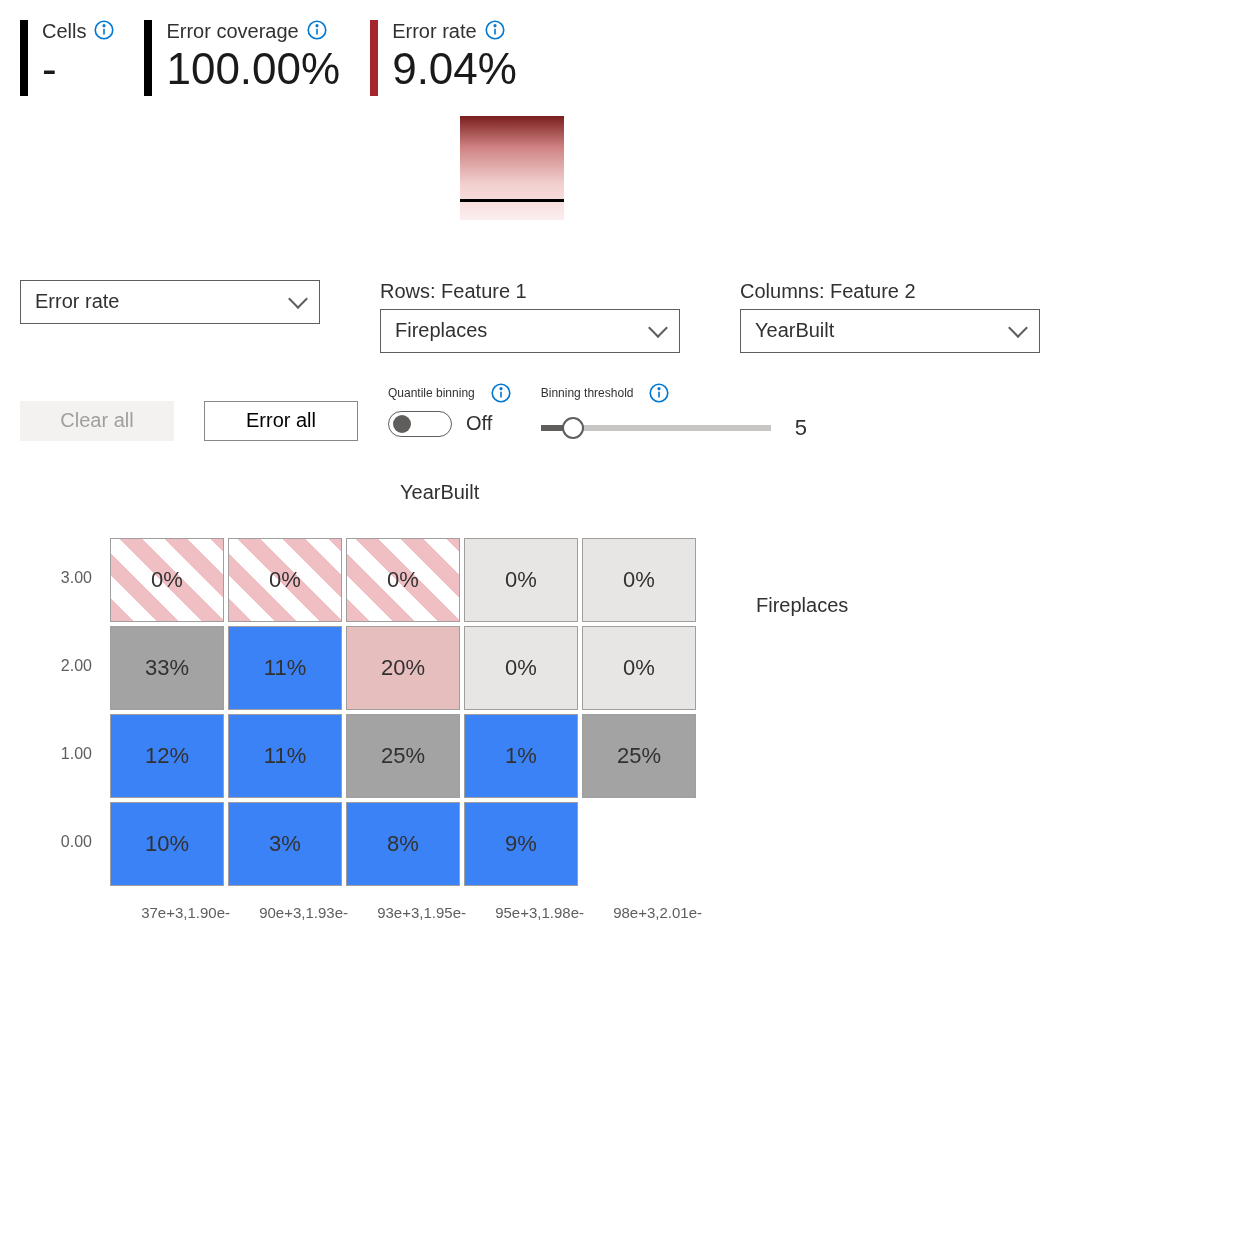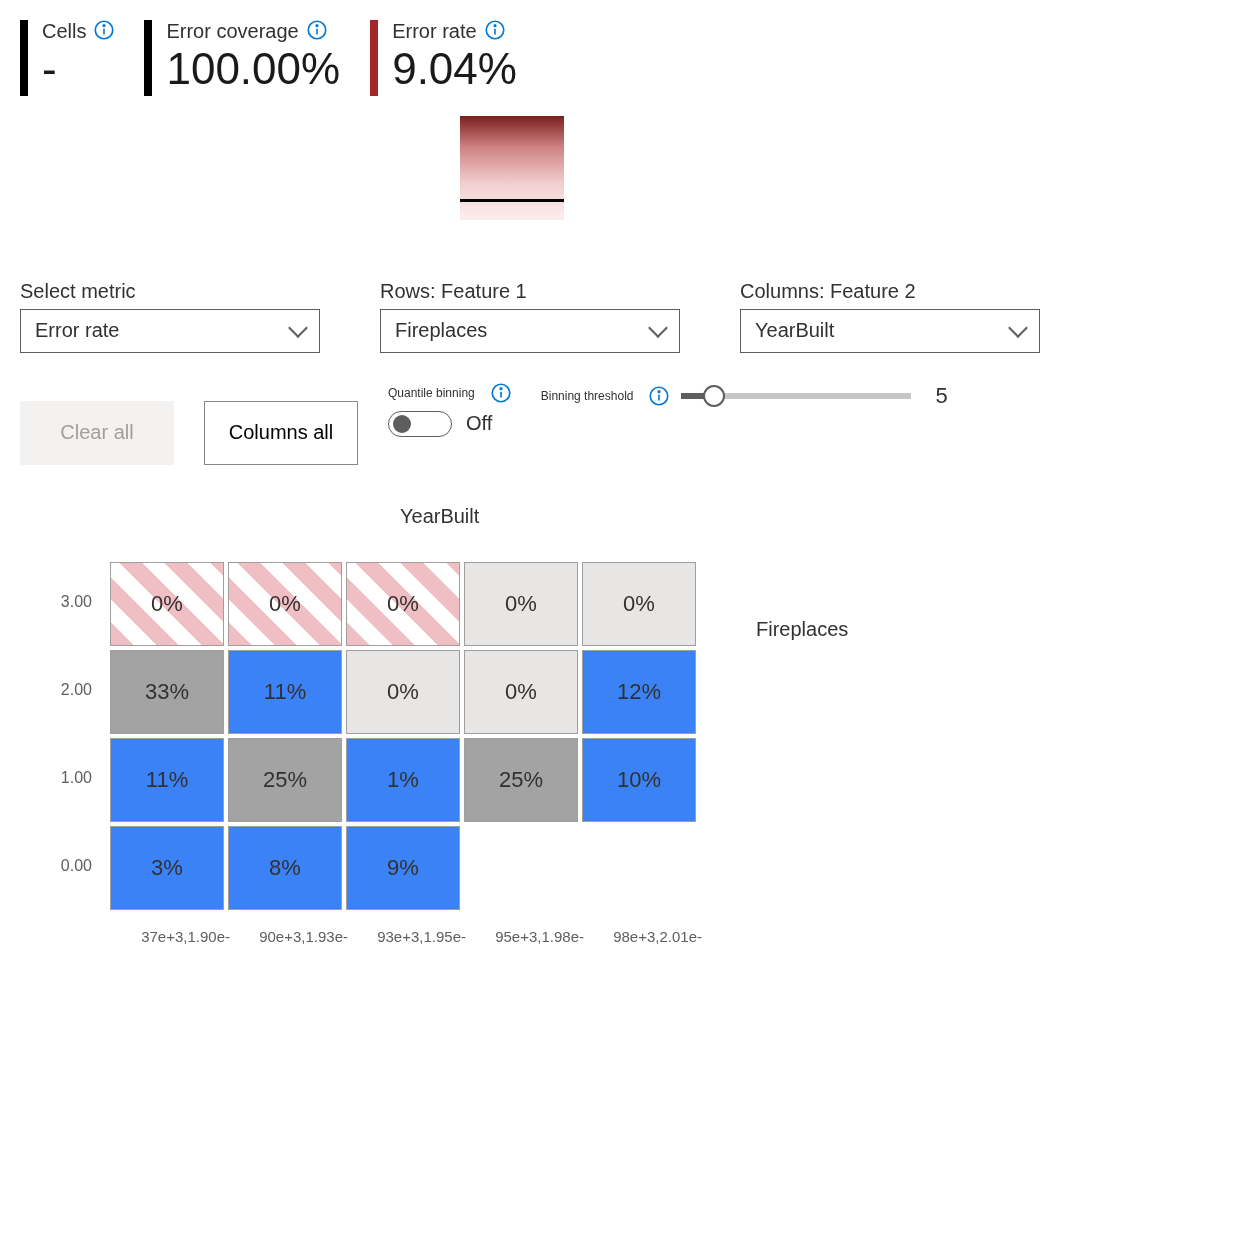--- a/index.html
+++ b/index.html
@@ -89,21 +89,21 @@
       margin-top: -6px;
     }
     .buttons-row {
       display: flex;
       gap: 30px;
       align-items: flex-start;
       margin-bottom: 30px;
     }
     .btn {
       width: 154px;
-      height: 64px;
+      height: 40px;
       font-size: 20px;
       border: 1px solid #8a8886;
       background: #fff;
       cursor: pointer;
       margin-top: 18px;
     }
     .btn.disabled {
       background: #f3f2f1;
       color: #a19f9d;
       border: none;
@@ -124,21 +124,21 @@
     .toggle-knob {
       width: 18px;
       height: 18px;
       border-radius: 50%;
       background: #605e5c;
       position: absolute;
       top: 3px;
       left: 4px;
     }
     .toggle-state { font-size: 20px; }
-    .slider-section { display: flex; flex-direction: row; gap: 12px; }
+    .slider-section { display: flex; flex-direction: column; gap: 12px; }
     .slider-row { display: flex; align-items: center; gap: 24px; }
     .slider-track {
       width: 230px;
       height: 6px;
       background: #c8c6c4;
       position: relative;
       cursor: pointer;
     }
     .slider-fill {
       position: absolute;
@@ -269,21 +269,20 @@
       </div>
       <div class="metric-value">9.04%</div>
     </div>
   </div>
 </div>
 
 <div class="gradient-swatch"></div>
 
 <div class="controls-row">
   <div class="control-group">
-    <span class="control-label">Select metric</span>
     <div class="dropdown">
       <span>Error rate</span>
       <span class="chevron-down"></span>
     </div>
   </div>
   <div class="control-group">
     <span class="control-label">Rows: Feature 1</span>
     <div class="dropdown">
       <span>Fireplaces</span>
       <span class="chevron-down"></span>
@@ -293,21 +292,21 @@
     <span class="control-label">Columns: Feature 2</span>
     <div class="dropdown">
       <span>YearBuilt</span>
       <span class="chevron-down"></span>
     </div>
   </div>
 </div>
 
 <div class="buttons-row">
   <button class="btn disabled">Clear all</button>
-  <button class="btn">Columns all</button>
+  <button class="btn">Error all</button>
 
   <div class="toggle-section">
     <div class="toggle-label">
       <span>Quantile binning</span>
       <span class="info-icon">
         <svg viewBox="0 0 16 16" fill="none" stroke="currentColor" stroke-width="1.3">
             <circle cx="8" cy="8" r="7"></circle>
             <line x1="8" y1="7" x2="8" y2="11.5"></line>
             <circle cx="8" cy="4.5" r="0.6" fill="currentColor"></circle>
           </svg>
@@ -353,20 +352,21 @@
       </div>
     <div class="cells-wrap">
       <div class="cells" id="cells">
           <div class="cell hatch">0%</div>
           <div class="cell hatch">0%</div>
           <div class="cell hatch">0%</div>
           <div class="cell shade0">0%</div>
           <div class="cell shade0">0%</div>
           <div class="cell shade3">33%</div>
           <div class="cell shade1">11%</div>
+          <div class="cell shade2">20%</div>
           <div class="cell shade0">0%</div>
           <div class="cell shade0">0%</div>
           <div class="cell shade1">12%</div>
           <div class="cell shade1">11%</div>
           <div class="cell shade3">25%</div>
           <div class="cell shade1">1%</div>
           <div class="cell shade3">25%</div>
           <div class="cell shade1">10%</div>
           <div class="cell shade1">3%</div>
           <div class="cell shade1">8%</div>

